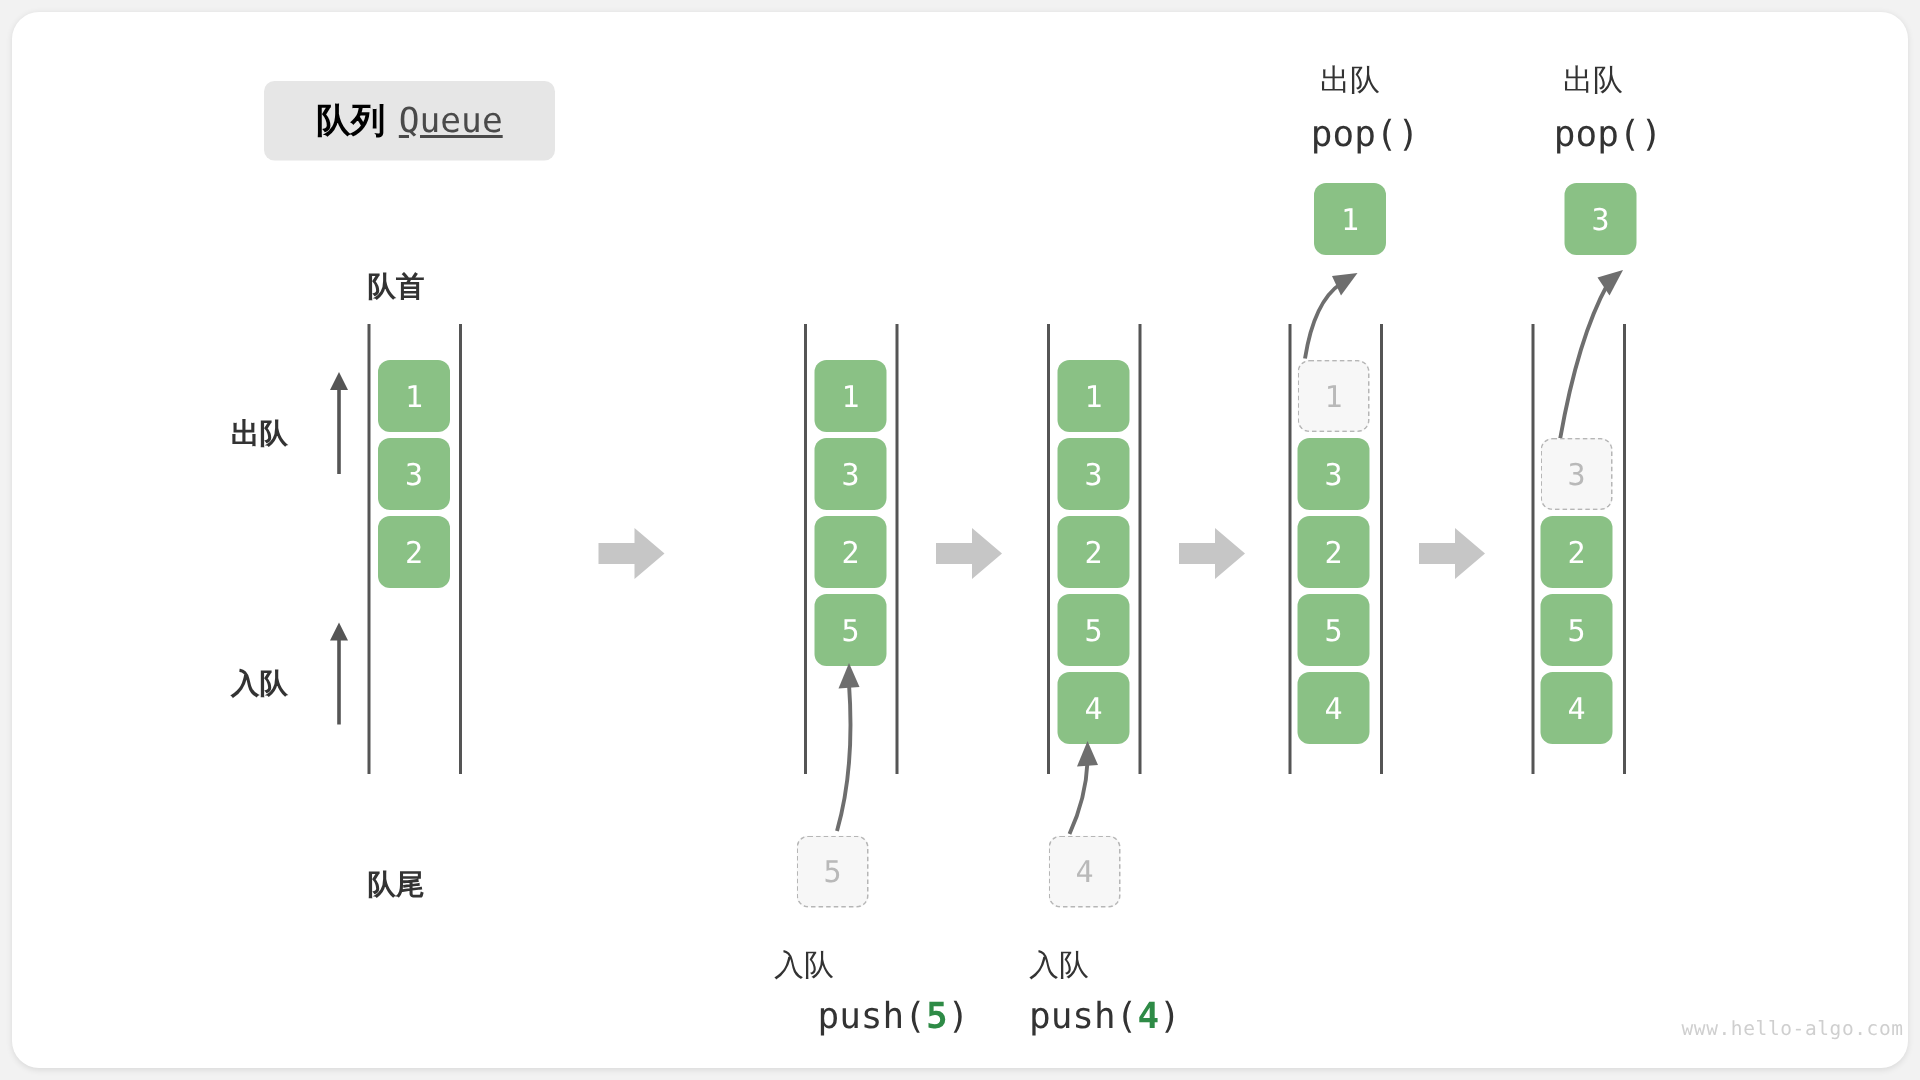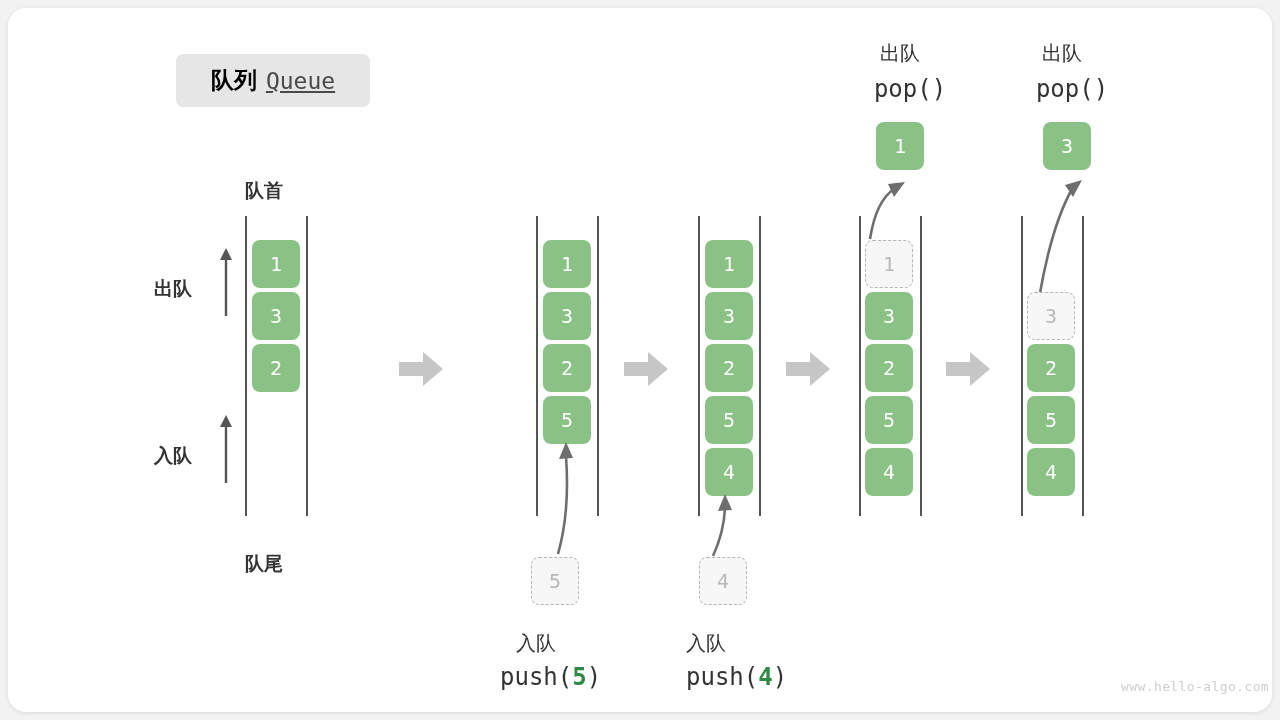--- a/index.html
+++ b/index.html
@@ -62,21 +62,21 @@
 <body>
 
 <div id="card">
 
   <div id="title-pill" class="abs">
     <span class="zh">队列</span>
     <span class="en">Queue</span>
   </div>
 
   <div class="abs cap-zh" style="left:237px;top:158px;margin-top:12px;">队首</div>
-  <div class="abs cap-zh" style="left:237px;top:543px;">队尾</div>
+  <div class="abs cap-zh" style="left:237px;top:569px;">队尾</div>
 
   <div class="abs cap-zh" style="left:146px;top:268px;">出队</div>
   <svg class="abs" style="left:210px;top:238px;" width="16" height="72">
     <line x1="8" y1="70" x2="8" y2="12" stroke="#555" stroke-width="2.4"></line>
     <path d="M8 2 L14 14 L2 14 Z" fill="#555"></path>
   </svg>
 
   <div class="abs cap-zh" style="left:146px;top:435px;">入队</div>
   <svg class="abs" style="left:210px;top:405px;" width="16" height="72">
     <line x1="8" y1="70" x2="8" y2="12" stroke="#555" stroke-width="2.4"></line>
@@ -102,21 +102,21 @@
   <div class="abs cell filled" style="left:535px;top:388px;">5</div>
 
   <svg class="abs" style="left:524px;top:430px;" width="64" height="118">
     <path d="M26 116 Q38 74 34 18" stroke="#6e6e6e" stroke-width="2.6" fill="none"></path>
     <path d="M34 4 L41 20 L27 21 Z" fill="#6e6e6e"></path>
   </svg>
 
   <div class="abs cell ghost" style="left:523px;top:549px;">5</div>
 
   <div class="abs op-zh" style="left:508px;top:622px;width:110px;text-align:left;">入队</div>
-  <div class="abs op-code" style="left:492px;top:655px;width:150px;text-align:left;"><span>push(</span><span class="arg">5</span><span>)</span></div>
+  <div class="abs op-code" style="left:537px;top:655px;width:150px;text-align:left;"><span>push(</span><span class="arg">5</span><span>)</span></div>
 
   <svg class="abs step-arrow" style="left:616px;top:344px;" viewBox="0 0 44 34">
     <path d="M0 10 H24 V0 L44 17 L24 34 V24 H0 Z" fill="#c6c6c6"></path>
   </svg>
 
   <div class="abs rail" style="left:690px;top:208px;height:300px;"></div>
   <div class="abs rail" style="left:751px;top:208px;height:300px;"></div>
   <div class="abs cell filled" style="left:697px;top:232px;">1</div>
   <div class="abs cell filled" style="left:697px;top:284px;">3</div>
   <div class="abs cell filled" style="left:697px;top:336px;">2</div>

